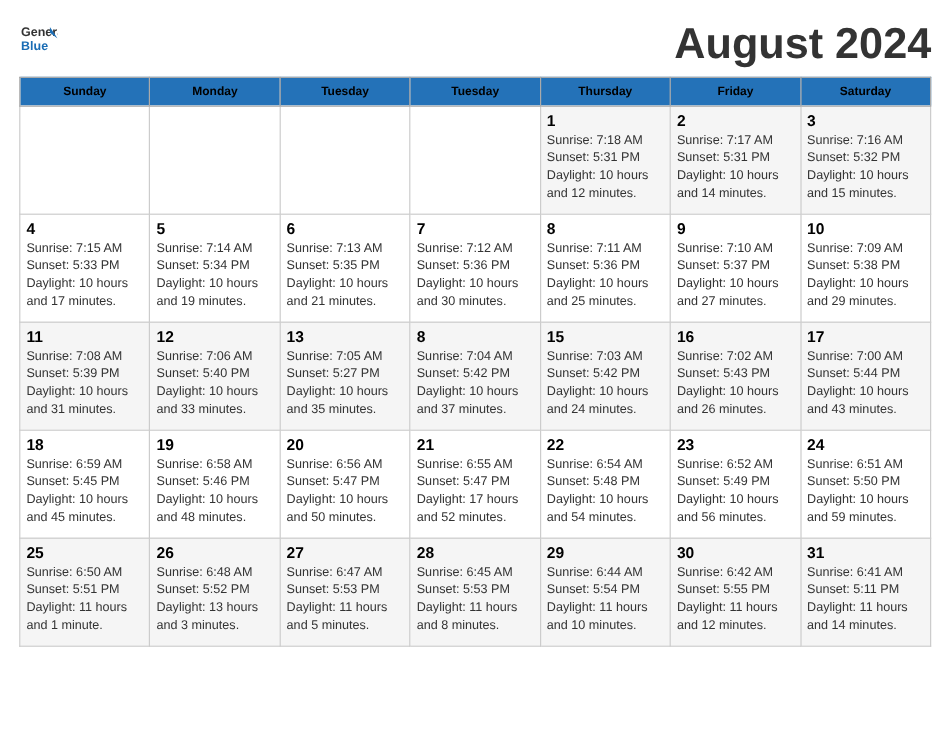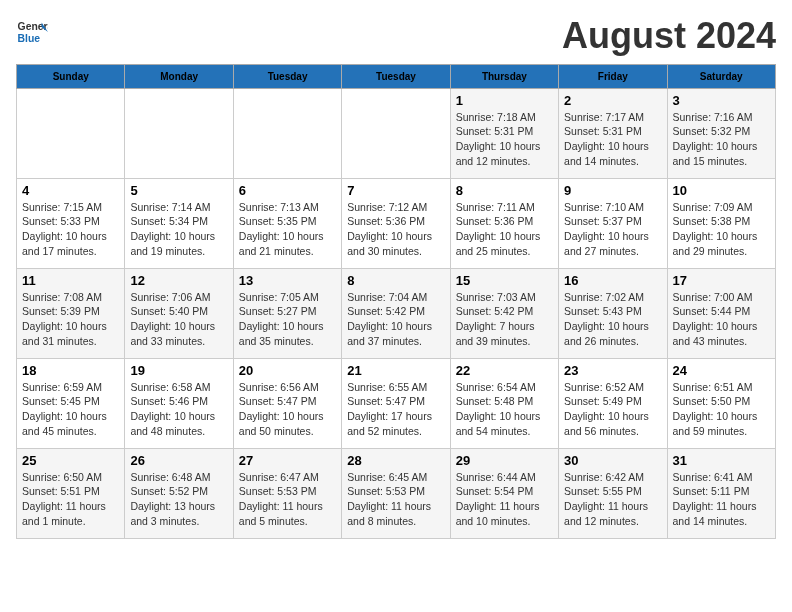--- a/index.html
+++ b/index.html
@@ -199,21 +199,21 @@
         <td>
           <span class="day-number">8</span>
           <div class="cell-text">Sunrise: 7:04 AM</div>
           <div class="cell-text">Sunset: 5:42 PM</div>
           <div class="cell-text">Daylight: 10 hours and 37 minutes.</div>
         </td>
         <td>
           <span class="day-number">15</span>
           <div class="cell-text">Sunrise: 7:03 AM</div>
           <div class="cell-text">Sunset: 5:42 PM</div>
-          <div class="cell-text">Daylight: 7 hours and 39 minutes.</div>
+          <div class="cell-text">Daylight: 10 hours and 24 minutes.</div>
         </td>
         <td>
           <span class="day-number">16</span>
           <div class="cell-text">Sunrise: 7:02 AM</div>
           <div class="cell-text">Sunset: 5:43 PM</div>
           <div class="cell-text">Daylight: 10 hours and 26 minutes.</div>
         </td>
         <td>
           <span class="day-number">17</span>
           <div class="cell-text">Sunrise: 7:00 AM</div>

